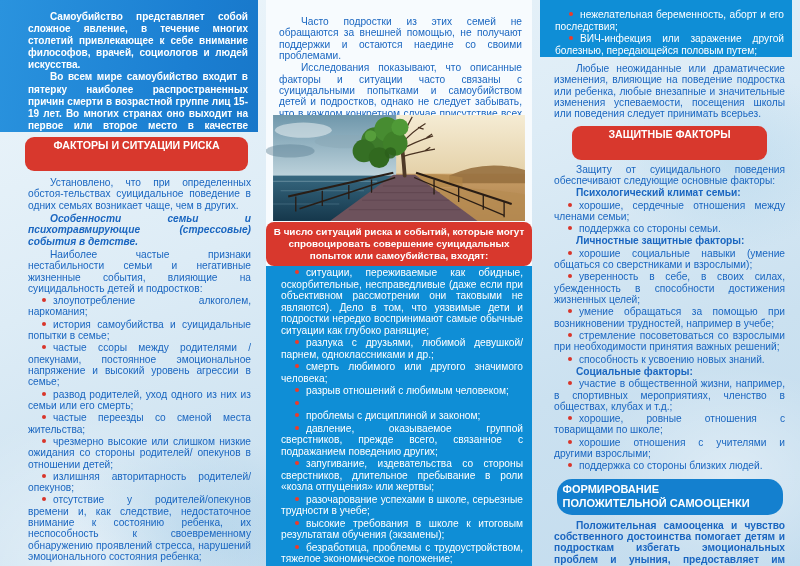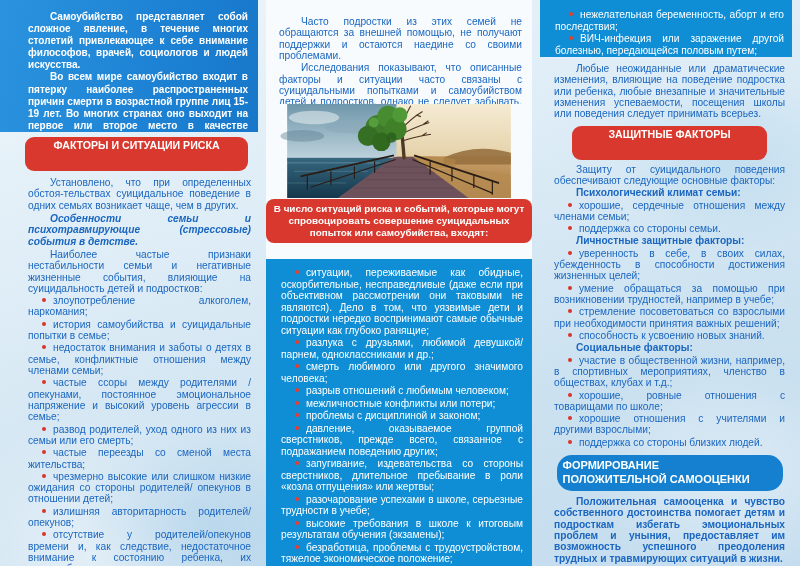--- a/index.html
+++ b/index.html
@@ -43,21 +43,21 @@
   p.bullet{text-indent:14px;}
   .dot{display:inline-block;width:4px;height:4px;border-radius:50%;background:#d8352a;margin-right:7px;vertical-align:2px;}
 
   .mid-top{box-sizing:border-box;height:121px;overflow:hidden;padding:16px 10px 0 13px;}
   .photo{display:block;width:266px;height:112px;}
   .mid-header{
     background:#d8382d;color:#fff;font-weight:bold;text-align:center;
     border-radius:8px;font-size:9.9px;line-height:1.2;padding:4px 7px;margin:1px 0 0;
   }
   .blue-panel{background:#0f8ed6;color:#ffffff;}
-  .mid-blue{flex:1;box-sizing:border-box;padding:8px 9px 0 15px;font-size:10.2px;line-height:1.13;text-align:justify;margin-top:16px;}
+  .mid-blue{flex:1;box-sizing:border-box;padding:1px 9px 0 15px;font-size:10.2px;line-height:1.13;text-align:justify;}
   .blue-panel .dot,.on-blue .dot{background:#ef3a28;}
   .blue-panel p{margin:0 0 1px;}
 
   .right-blue-top{box-sizing:border-box;height:57px;overflow:hidden;padding:9px 8px 0 15px;font-size:10.2px;line-height:1.13;text-align:justify;}
   .right-body{box-sizing:border-box;padding:6px 7px 0 14px;}
 
   .blue-pill{
     display:block;width:226px;margin:7px auto 5px;background:#1480cf;color:#fff;
     font-weight:bold;border-radius:15px;font-size:11px;line-height:1.27;
     padding:4px 6px;box-sizing:border-box;
@@ -79,21 +79,20 @@
       <p>Самоубийство представляет собой сложное явление, в течение многих столетий привлекающее к себе внимание философов, врачей, социологов и людей искусства.</p>
       <p>Во всем мире самоубийство входит в пятерку наиболее распространенных причин смерти в возрастной группе лиц 15-19 лет. Во многих странах оно выходит на первое или второе место в качестве причины смерти юношей и девушек этого возраста.</p>
     </div>
     <div class="pill left-pill">ФАКТОРЫ И СИТУАЦИИ РИСКА</div>
     <div class="bodytext">
       <p class="ind">Установлено, что при определенных обстоя-тельствах суицидальное поведение в одних семьях возникает чаще, чем в других.</p>
       <p class="subhead">Особенности семьи и психотравмирующие (стрессовые) события в детстве.</p>
       <p class="ind">Наиболее частые признаки нестабильности семьи и негативные жизненные события, влияющие на суицидальность детей и подростков:</p>
       <p class="bullet"><span class="dot"></span><span>злоупотребление алкоголем, наркомания;</span></p>
       <p class="bullet"><span class="dot"></span><span>история самоубийства и суицидальные попытки в семье;</span></p>
-      <p class="bullet"><span class="dot"></span><span>недостаток внимания и заботы о детях в семье, конфликтные отношения между членами семьи;</span></p>
       <p class="bullet"><span class="dot"></span><span>частые ссоры между родителями /опекунами, постоянное эмоциональное напряжение и высокий уровень агрессии в семье;</span></p>
       <p class="bullet"><span class="dot"></span><span>развод родителей, уход одного из них из семьи или его смерть;</span></p>
       <p class="bullet"><span class="dot"></span><span>частые переезды со сменой места жительства;</span></p>
       <p class="bullet"><span class="dot"></span><span>чрезмерно высокие или слишком низкие ожидания со стороны родителей/ опекунов в отношении детей;</span></p>
       <p class="bullet"><span class="dot"></span><span>излишняя авторитарность родителей/опекунов;</span></p>
       <p class="bullet"><span class="dot"></span><span>отсутствие у родителей/опекунов времени и, как следствие, недостаточное внимание к состоянию ребенка, их неспособность к своевременному обнаружению проявлений стресса, нарушений эмоционального состояния ребенка;</span></p>
 
     </div>
   </div>
 
@@ -160,21 +159,21 @@
         <circle cx="103" cy="22" r="6" fill="#5aa53e" opacity=".85"></circle>
         <circle cx="124" cy="40" r="6" fill="#2c5f1b" opacity=".85"></circle>
       </g>
     </svg>
     <div class="mid-header">В число ситуаций риска и событий, которые могут спровоцировать совершение суицидальных попыток или самоубийства, входят:</div>
     <div class="mid-blue blue-panel">
       <p class="bullet"><span class="dot"></span><span>ситуации, переживаемые как обидные, оскорбительные, несправедливые (даже если при объективном рассмотрении они таковыми не являются). Дело в том, что уязвимые дети и подростки нередко воспринимают самые обычные ситуации как глубоко ранящие;</span></p>
       <p class="bullet"><span class="dot"></span><span>разлука с друзьями, любимой девушкой/парнем, одноклассниками и др.;</span></p>
       <p class="bullet"><span class="dot"></span><span>смерть любимого или другого значимого человека;</span></p>
       <p class="bullet"><span class="dot"></span><span>разрыв отношений с любимым человеком;</span></p>
-      <p class="bullet"><span class="dot"></span><span>межличностные конфликты или потери;</span></p>
+      <p class="bullet"><span class="dot"></span></p>
       <p class="bullet"><span class="dot"></span><span>проблемы с дисциплиной и законом;</span></p>
       <p class="bullet"><span class="dot"></span><span>давление, оказываемое группой сверстников, прежде всего, связанное с подражанием поведению других;</span></p>
       <p class="bullet"><span class="dot"></span><span>запугивание, издевательства со стороны сверстников, длительное пребывание в роли «козла отпущения» или жертвы;</span></p>
       <p class="bullet"><span class="dot"></span><span>разочарование успехами в школе, серьезные трудности в учебе;</span></p>
       <p class="bullet"><span class="dot"></span><span>высокие требования в школе к итоговым результатам обучения (экзамены);</span></p>
       <p class="bullet"><span class="dot"></span><span>безработица, проблемы с трудоустройством, тяжелое экономическое положение;</span></p>
     </div>
   </div>
 
   <div class="col col-right">
@@ -186,20 +185,21 @@
     <div class="right-body bodytext">
       <p class="ind">Любые неожиданные или драматические изменения, влияющие на поведение подростка или ребенка, любые внезапные и значительные изменения успеваемости, посещения школы или поведения следует принимать всерьез.</p>
       <div class="pill right-pill">ЗАЩИТНЫЕ ФАКТОРЫ</div>
       <p class="ind">Защиту от суицидального поведения обеспечивают следующие основные факторы:</p>
 
       <p class="grouptitle">Психологический климат семьи:</p>
       <p class="bullet"><span class="dot"></span><span>хорошие, сердечные отношения между членами семьи;</span></p>
       <p class="bullet"><span class="dot"></span><span>поддержка со стороны семьи.</span></p>
 
       <p class="grouptitle">Личностные защитные факторы:</p>
+      <p class="bullet"><span class="dot"></span><span>хорошие социальные навыки (умение общаться со сверстниками и взрослыми);</span></p>
       <p class="bullet"><span class="dot"></span><span>уверенность в себе, в своих силах, убежденность в способности достижения жизненных целей;</span></p>
       <p class="bullet"><span class="dot"></span><span>умение обращаться за помощью при возникновении трудностей, например в учебе;</span></p>
       <p class="bullet"><span class="dot"></span><span>стремление посоветоваться со взрослыми при необходимости принятия важных решений;</span></p>
       <p class="bullet"><span class="dot"></span><span>способность к усвоению новых знаний.</span></p>
 
       <p class="grouptitle">Социальные факторы:</p>
       <p class="bullet"><span class="dot"></span><span>участие в общественной жизни, например, в спортивных мероприятиях, членство в обществах, клубах и т.д.;</span></p>
       <p class="bullet"><span class="dot"></span><span>хорошие, ровные отношения с товарищами по школе;</span></p>
       <p class="bullet"><span class="dot"></span><span>хорошие отношения с учителями и другими взрослыми;</span></p>
       <p class="bullet"><span class="dot"></span><span>поддержка со стороны близких людей.</span></p>

